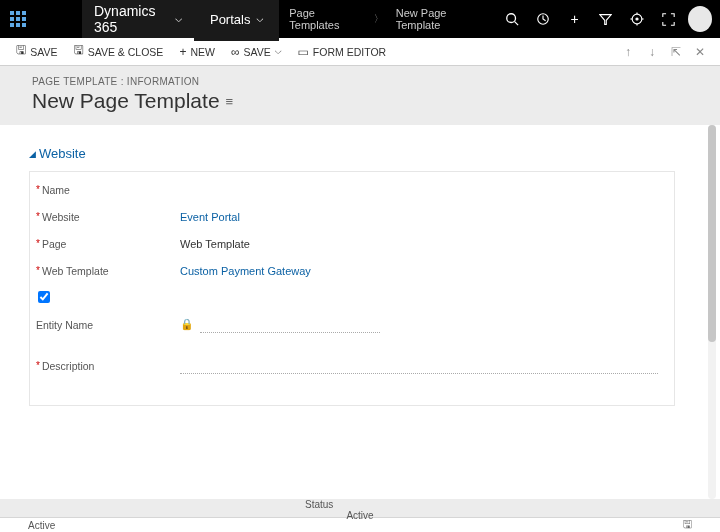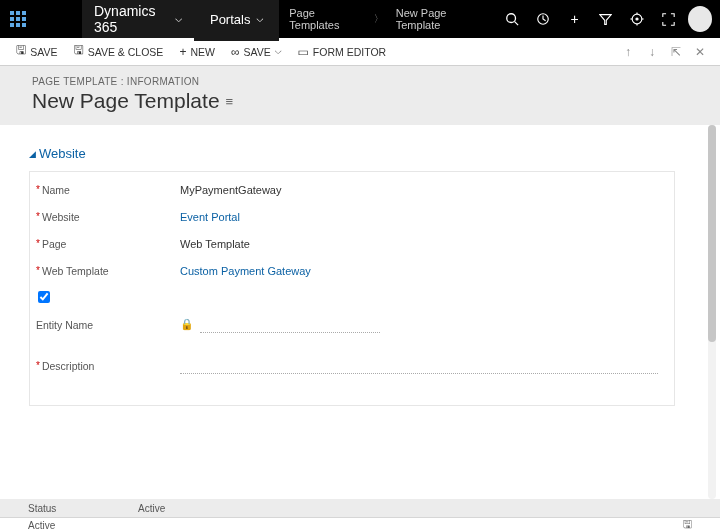--- a/index.html
+++ b/index.html
@@ -51,21 +51,21 @@
   .value-link { color: #0b61a4; cursor: pointer; text-align: center; }
   .checkbox { width: 12px; height: 12px; }
   .lock-icon { color: #888; font-size: 11px; margin-right: 6px; }
   .dotted-input { flex: 1; border: none; border-bottom: 1px dotted #aaa; outline: none; font-size: 11px; padding: 2px 0; background: transparent; max-width: 180px; }
   .full-dotted { max-width: none; }
   
   
   .grid-zone { margin-top: 46px; }
   
   
-  .footer1 { height: 18px; background: #ececec; display: flex; align-items: center; font-size: 10px; color: #555; padding: 0 28px; }
+  .footer1 { height: 18px; background: #ececec; display: flex; align-items: center; font-size: 10px; color: #555; padding: 0 28px; flex-direction: column; }
   .footer1 .col1 { width: 110px; }
   .footer2 { height: 16px; background: #fff; border-top: 1px solid #d6d6d6; display: flex; align-items: center; font-size: 10px; color: #555; padding: 0 28px; justify-content: space-between; }
   .footer2 .save-ico { font-size: 11px; color: #666; cursor: pointer; }
 </style>
 </head>
 <body>
 
 <div class="topnav">
   <div class="waffle">
     <svg viewBox="0 0 16 16">
@@ -178,21 +178,20 @@
         <div class="section-title">
           <span class="section-caret">◢</span>
           <span>Website</span>
         </div>
         <div class="section-body">
           <div class="form-row">
             <div class="label-cell">
                 <span class="req">*</span>
                 <span>Name</span>
               </div>
-            <div class="value-cell"><span>MyPaymentGateway</span></div>
           </div>
           <div class="form-row">
             <div class="label-cell">
                 <span class="req">*</span>
                 <span>Website</span>
               </div>
             <div class="value-cell"><span class="value-link">Event Portal</span></div>
           </div>
           <div class="form-row">
             <div class="label-cell">

